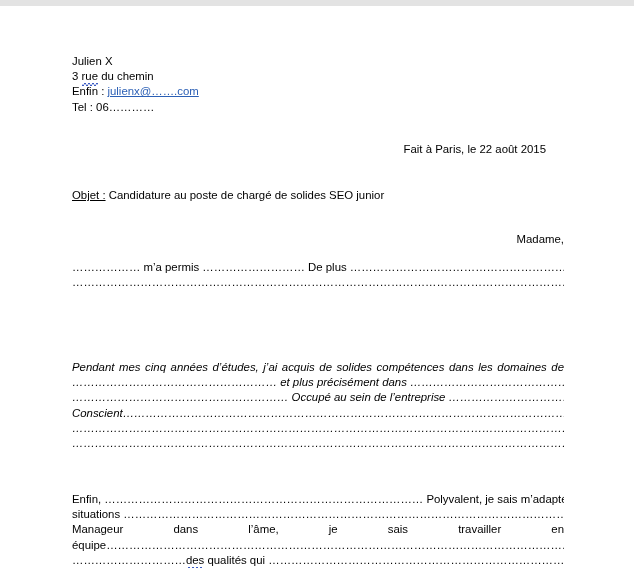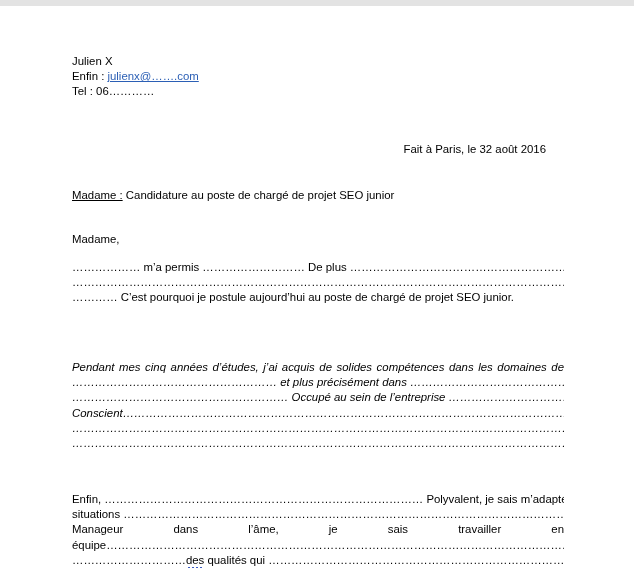--- a/index.html
+++ b/index.html
@@ -81,21 +81,21 @@
     width: 492px;
     text-align: right;
     padding-right: 18px;
     box-sizing: border-box;
   }
   .dateblock .line { white-space: nowrap; }
 
   .objet { position: absolute; top: 182px; left: 0; width: 492px; }
   .objet .u { text-decoration: underline; }
 
-  .salut { position: absolute; top: 226px; left: 0; width: 492px; }
+  .salut { position: absolute; top: 226px; left: 0; width: 492px; text-align: right; }
 
   .para1 { position: absolute; top: 254px; left: 0; width: 492px; }
   .para2 { position: absolute; top: 354px; left: 0; width: 492px; font-style: italic; }
   .para3 { position: absolute; top: 486px; left: 0; width: 492px; }
 
   .just { text-align: justify; text-align-last: justify; }
   .plain { text-align: left; }
 
   
   .fillrow {
@@ -110,38 +110,38 @@
 
 <div id="page">
 
   <div class="top-edge"></div>
 
   <div class="doc-body">
     <div class="content">
 
       <div class="sender">
         <div class="line">Julien X</div>
+        <div class="line"><span>3 </span><span class="squiggle">rue</span><span> du chemin</span></div>
         <div class="line"><span>Enfin : </span><a class="maillink" href="#">julienx@…….com</a></div>
         <div class="line">Tel : 06…………</div>
       </div>
 
       <div class="dateblock">
-        <div class="line">Fait à Paris, le 32 août 2016</div>
+        <div class="line">Fait à Paris, le 22 août 2015</div>
       </div>
 
       <div class="objet">
-        <span class="u">Madame :</span><span> Candidature au poste de chargé de projet SEO junior</span>
+        <span class="u">Objet :</span><span> Candidature au poste de chargé de solides SEO junior</span>
       </div>
 
       <div class="salut">Madame,</div>
 
       <div class="para1">
         <div class="fillrow">……………… m’a permis ……………………… De plus ………………………………………………………………………………………………</div>
         <div class="fillrow">………………………………………………………………………………………………………………………………………………………………………………………………………</div>
-        <div class="plain">………… C’est pourquoi je postule aujourd’hui au poste de chargé de projet SEO junior.</div>
       </div>
 
       <div class="para2">
         <div class="just">Pendant mes cinq années d’études, j’ai acquis de solides compétences dans les domaines de</div>
         <div class="fillrow">……………………………………………… et plus précisément dans ………………………………………………………………………………………</div>
         <div class="fillrow">………………………………………………… Occupé au sein de l’entreprise …………………………………………………………………</div>
         <div class="fillrow">Conscient……………………………………………………………………………………………………………………………………………………… de</div>
         <div class="fillrow">………………………………………………………………………………………………………………………………………………………………………………………………</div>
         <div class="fillrow">………………………………………………………………………………………………………………………………………………………………………………………………</div>
       </div>

